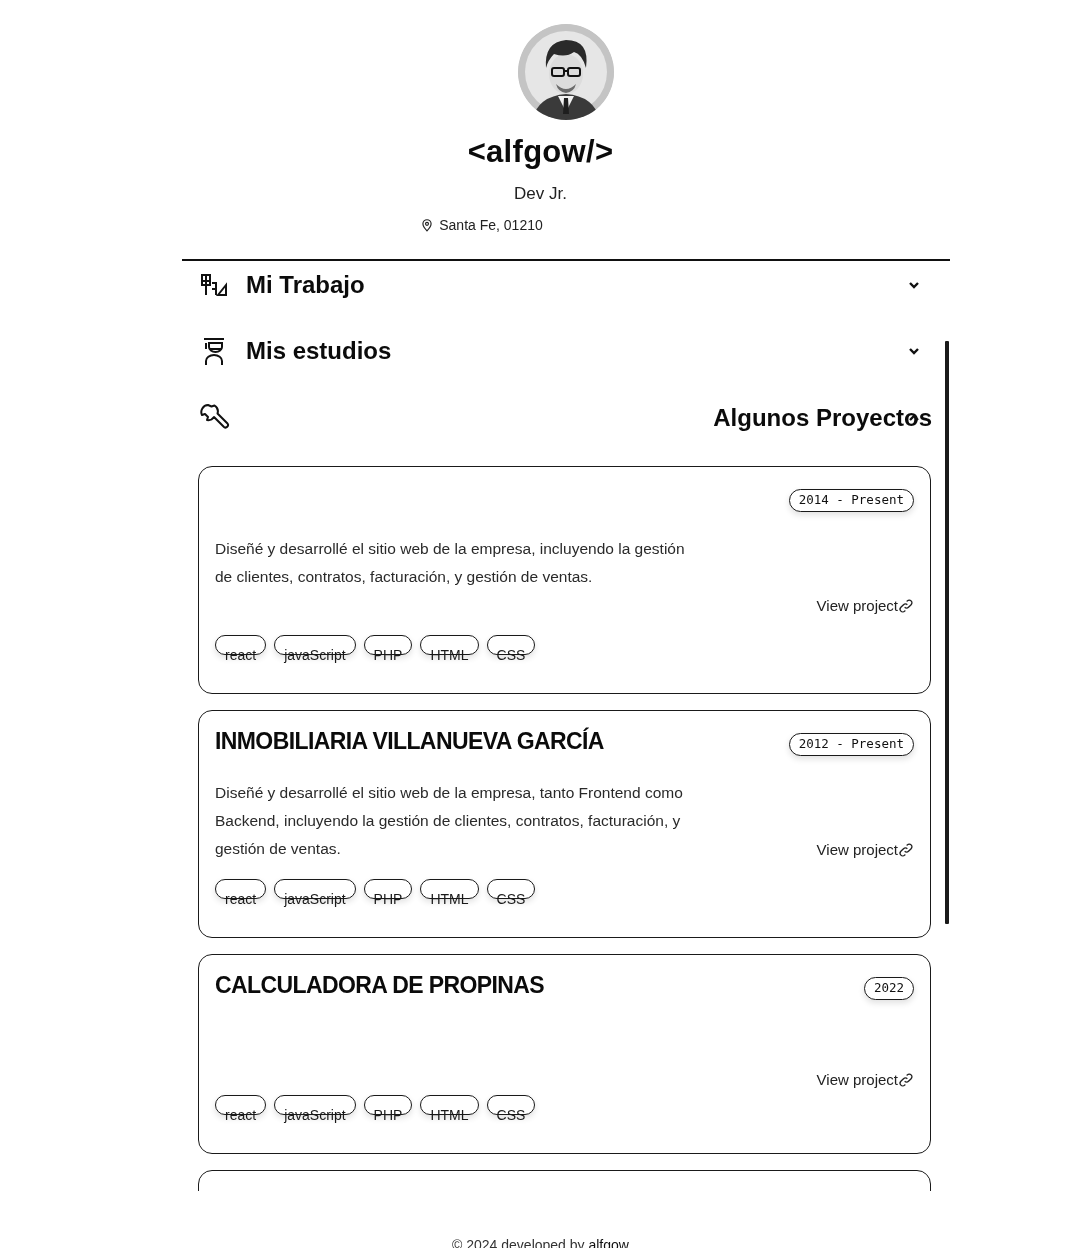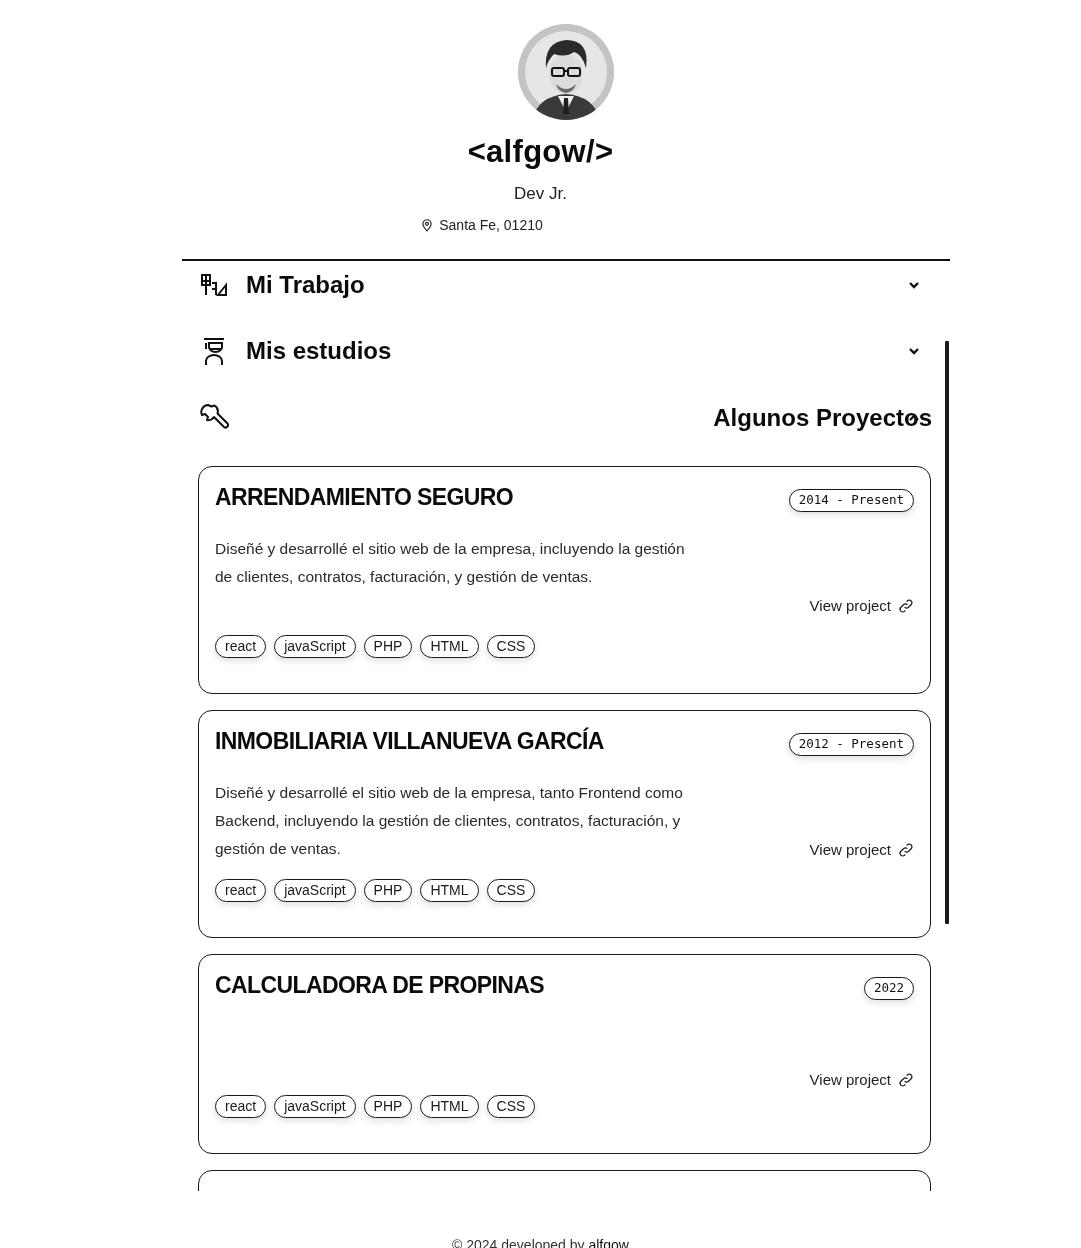--- a/index.html
+++ b/index.html
@@ -49,25 +49,25 @@
     .card-date {
       position: absolute; right: 16px; top: 22px; height: 23px; padding: 0 9px; border: 1.5px solid #1a1a1a; border-radius: 12px;
       font-family: "DejaVu Sans Mono", "Liberation Mono", monospace; font-size: 12.5px; line-height: 20px; color: #111;
       box-shadow: 0 3px 6px rgba(0,0,0,0.12); background: #fff;
     }
     .card-desc {
       position: absolute; left: 16px; top: 68px; width: 470px; font-size: 15.5px; line-height: 28px; color: #2a2a2a;
     }
     .tags { position: absolute; left: 16px; display: flex; gap: 8px; }
     .tag {
-      height: 23px; padding: 0 9px; border: 1.5px solid #1a1a1a; border-radius: 12px; font-size: 14px; line-height: 20px; color: #1a1a1a;
+      height: 15px; padding: 9px 9px; border: 1.5px solid #1a1a1a; border-radius: 12px; font-size: 14px; line-height: 20px; color: #1a1a1a;
       box-shadow: 0 3px 6px rgba(0,0,0,0.12); background: #fff;
     }
     .view-link {
-      position: absolute; right: 16px; display: flex; align-items: center; gap: 7px; font-size: 15px; color: #222; text-decoration: none;
+      position: absolute; right: 16px; display: flex; align-items: center; font-size: 15px; color: #222; text-decoration: none;
     }
     .view-link svg { width: 16px; height: 16px; }
 
     .footer {
       position: absolute; top: 1209px; left: 0; width: 1081px; text-align: center; font-size: 14px; color: #333; margin-top: 28px;
     }
     .footer a { color: #111; text-decoration: underline; }
   </style>
 </head>
 <body>
@@ -142,21 +142,20 @@
     </span>
     <span class="acc-title">Algunos Proyectos</span>
     <span class="acc-chevron">
       <svg viewBox="0 0 16 16" fill="none" stroke="#111" stroke-width="2.4">
           <path d="M4 10 L8 6 L12 10"></path>
         </svg>
     </span>
   </div>
 
   <div class="card" style="top:205px; height:228px;">
-    <div class="card-title">ARRENDAMIENTO SEGURO</div>
     <div class="card-date">2014 - Present</div>
     <div class="card-desc">Diseñé y desarrollé el sitio web de la empresa, incluyendo la gestión de clientes, contratos, facturación, y gestión de ventas.</div>
     <div class="tags" style="top:168px;">
       <span class="tag">react</span>
       <span class="tag">javaScript</span>
       <span class="tag">PHP</span>
       <span class="tag">HTML</span>
       <span class="tag">CSS</span>
     </div>
     <a class="view-link" style="top:130px;">

